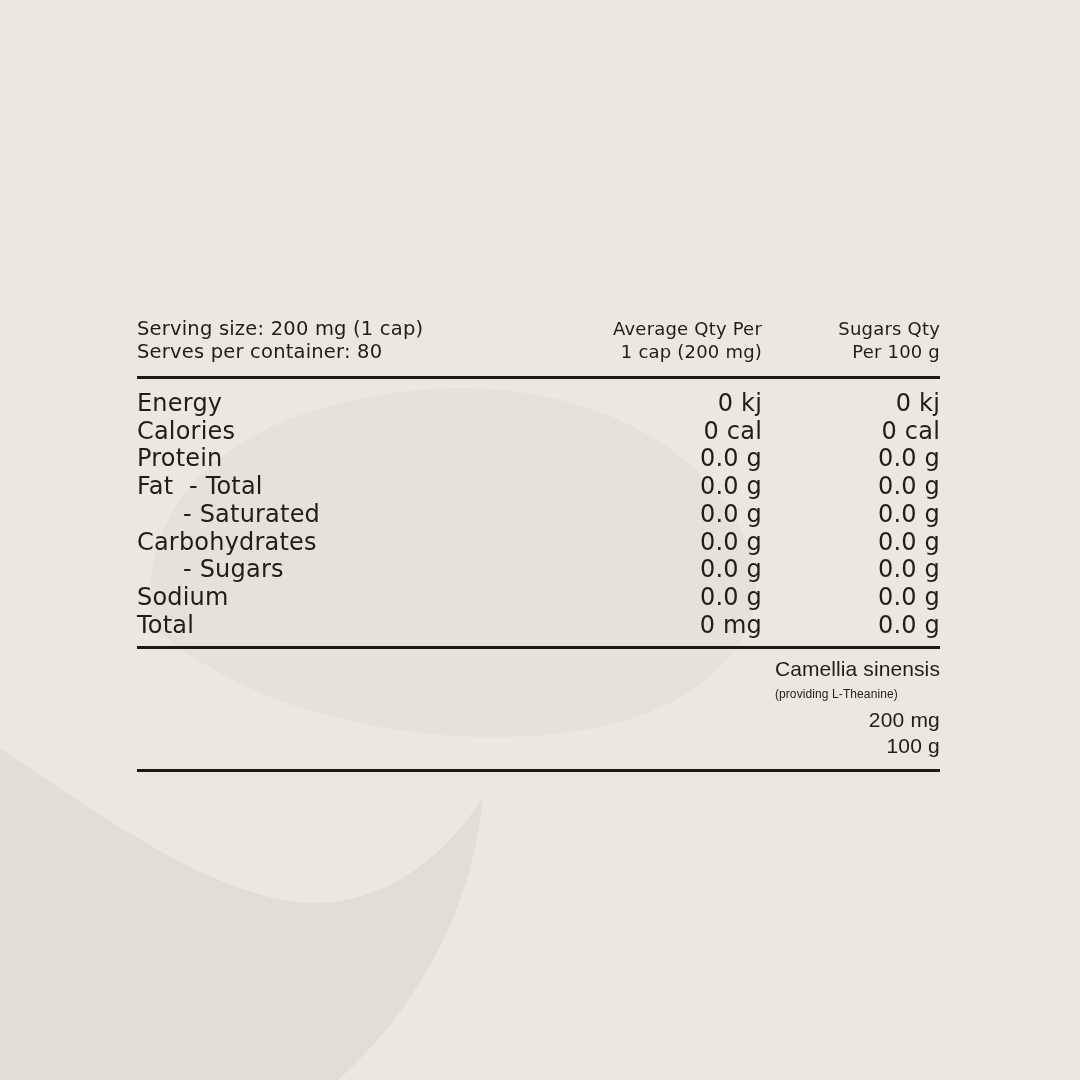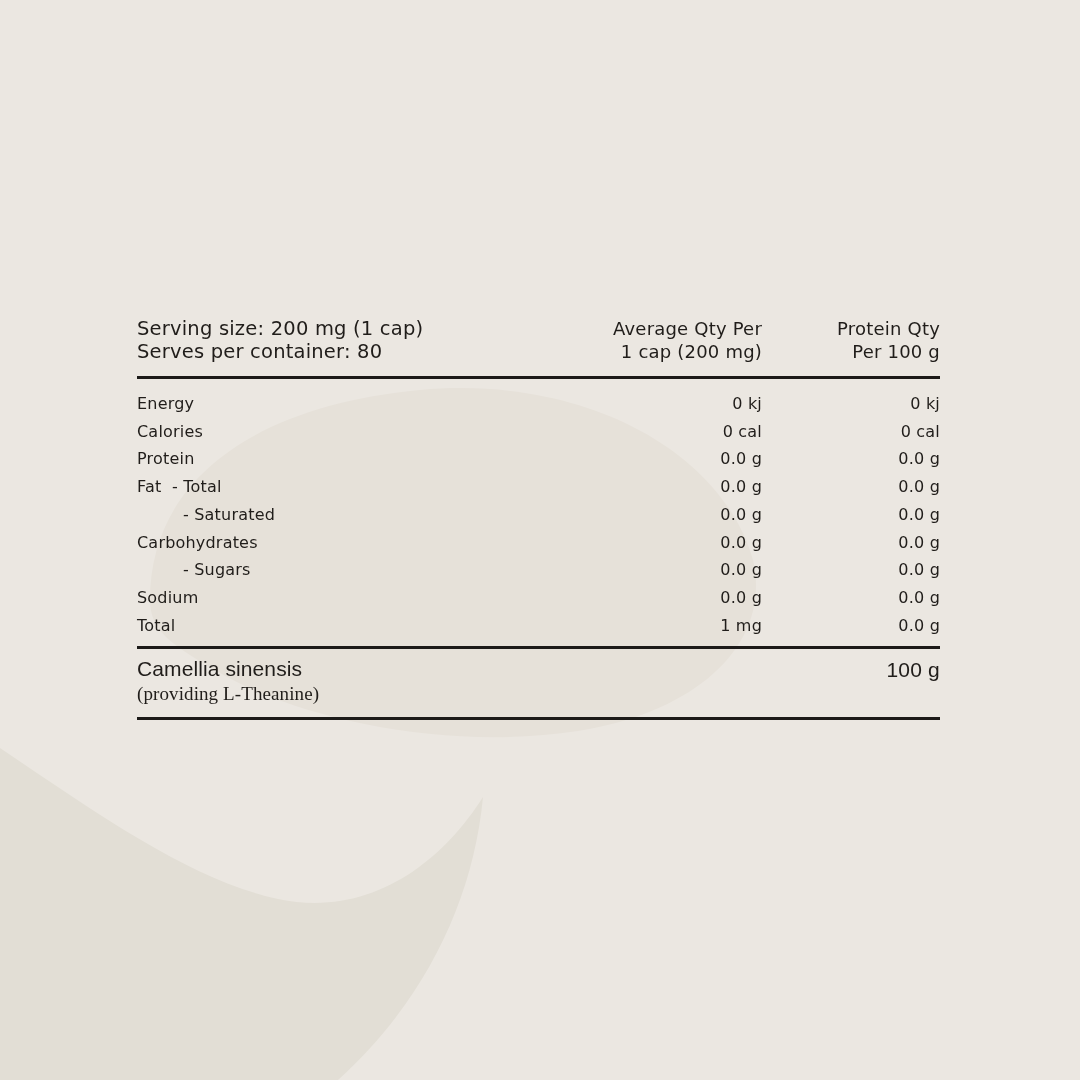--- a/index.html
+++ b/index.html
@@ -60,49 +60,50 @@
   }
   .rule.r1 { margin-top: 13px; }
   .rule.r2 { }
   .rule.r3 { margin-top: 10px; }
   #rows {
     padding: 11px 0 7px 0;
   }
   .row {
     display: flex;
     line-height: 27.7px;
-    font-size: 16px;
+    font-size: 24px;
     letter-spacing: 0.2px;
     white-space: pre;
     justify-content: flex-end;
   }
   .row .label {
     flex: 1;
   }
   .row .label.indent {
     padding-left: 46px;
   }
   .row .val {
     text-align: right;
   }
   .ing-row {
     display: flex;
-    align-items: flex-start;
+    align-items: flex-end;
     margin-top: 8px;
+    flex-direction: column;
   }
   .ing-row .ing-label { flex: 1; }
   .ing-name {
     font-family: "Liberation Sans", sans-serif;
     font-size: 21px;
     line-height: 24px;
     letter-spacing: 0.1px;
   }
   .ing-detail {
-    font-family: Liberation Serif, serif;
-    font-size: 19px;
+    font-family: Liberation Sans, sans-serif;
+    font-size: 12px;
     line-height: 26px;
     letter-spacing: 0.1px;
   }
   .ing-val {
     font-family: "Liberation Sans", sans-serif;
     font-size: 21px;
     line-height: 26px;
     text-align: right;
     letter-spacing: 0.2px;
   }
@@ -130,44 +131,45 @@
   <div class="head-row">
     <div class="serving">
       <div>Serving size: 200 mg (1 cap)</div>
       <div>Serves per container: 80</div>
     </div>
     <div class="colhead w-serve">
       <div>Average Qty Per</div>
       <div>1 cap (200 mg)</div>
     </div>
     <div class="colhead w-100g">
-      <div>Protein Qty</div>
+      <div>Sugars Qty</div>
       <div>Per 100 g</div>
     </div>
   </div>
 
   <div class="rule r1"></div>
 
   <div id="rows">
       <div class="row"><div class="label">Energy</div><div class="val w-serve">0 kj</div><div class="val w-100g">0 kj</div></div>
       <div class="row"><div class="label">Calories</div><div class="val w-serve">0 cal</div><div class="val w-100g">0 cal</div></div>
       <div class="row"><div class="label">Protein</div><div class="val w-serve">0.0 g</div><div class="val w-100g">0.0 g</div></div>
       <div class="row"><div class="label">Fat&nbsp; - Total</div><div class="val w-serve">0.0 g</div><div class="val w-100g">0.0 g</div></div>
       <div class="row"><div class="label indent">- Saturated</div><div class="val w-serve">0.0 g</div><div class="val w-100g">0.0 g</div></div>
       <div class="row"><div class="label">Carbohydrates</div><div class="val w-serve">0.0 g</div><div class="val w-100g">0.0 g</div></div>
       <div class="row"><div class="label indent">- Sugars</div><div class="val w-serve">0.0 g</div><div class="val w-100g">0.0 g</div></div>
       <div class="row"><div class="label">Sodium</div><div class="val w-serve">0.0 g</div><div class="val w-100g">0.0 g</div></div>
-      <div class="row"><div class="label">Total</div><div class="val w-serve">1 mg</div><div class="val w-100g">0.0 g</div></div>
+      <div class="row"><div class="label">Total</div><div class="val w-serve">0 mg</div><div class="val w-100g">0.0 g</div></div>
     </div>
 
   <div class="rule r2"></div>
 
   <div class="ing-row">
     <div class="ing-label">
       <div class="ing-name">Camellia sinensis</div>
       <div class="ing-detail">(providing L-Theanine)</div>
     </div>
+    <div class="ing-val w-serve">200 mg</div>
     <div class="ing-val w-100g">100 g</div>
   </div>
 
   <div class="rule r3"></div>
 
 </div>
 
 </body></html>

